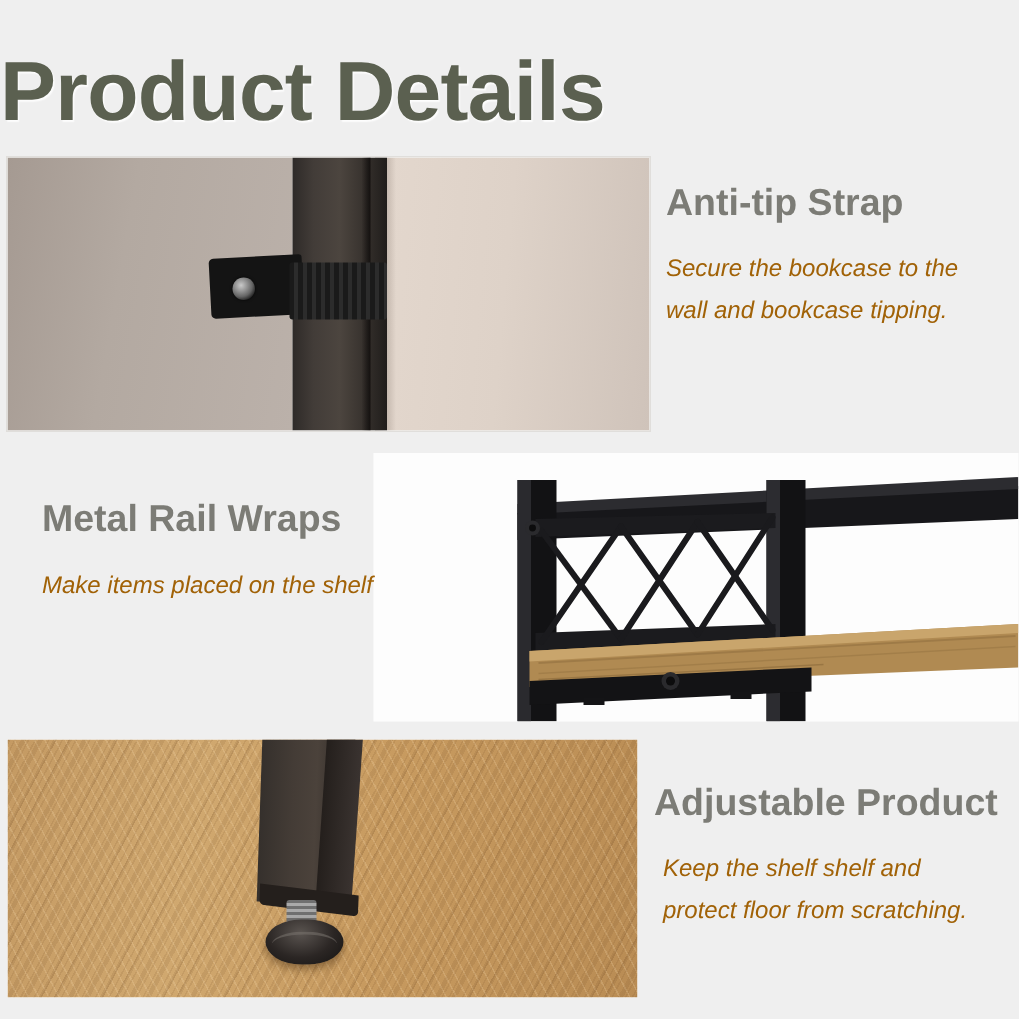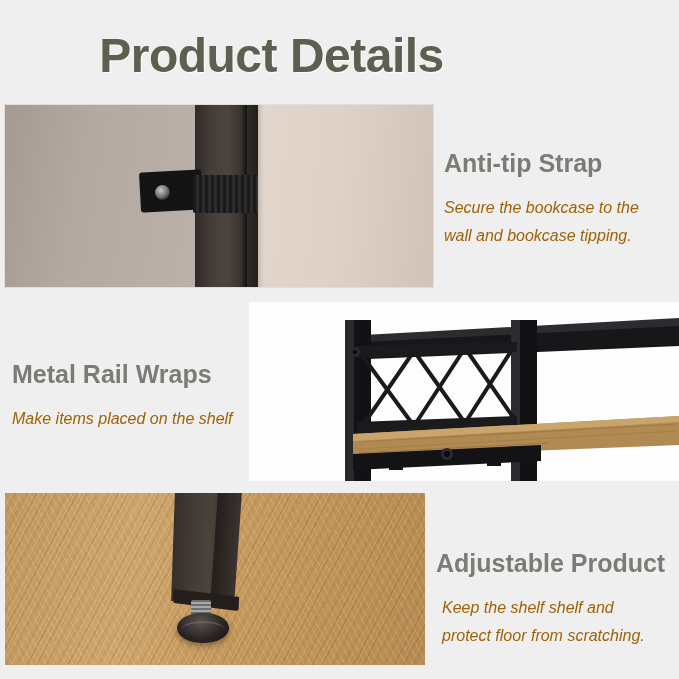--- a/index.html
+++ b/index.html
@@ -19,22 +19,21 @@
     position: absolute;
     inset: 0;
   }
 
   
   .page-title {
     position: absolute;
     left: 0;
     top: 28px;
     width: 543px;
-    text-align: center;
-    font-size: 48px;
+    font-size: 56px;
     font-weight: bold;
     color: #5b6050;
     letter-spacing: -0.5px;
     text-shadow: 1px 1px 1px rgba(255,255,255,0.85);
   }
 
   
   .photo {
     position: absolute;
     overflow: hidden;
@@ -168,41 +167,41 @@
   }
   .foot-pad-ring {
     position: absolute;
     left: 176px; top: 128px;
     width: 44px; height: 16px;
     border-radius: 50%;
     border-top: 2px solid rgba(120,115,110,0.55);
   }
 
   
-  .block { position: absolute; margin-top: 28px; }
+  .block { position: absolute; }
   .block h2 {
     margin: 0;
     font-size: 25px;
     font-weight: bold;
     color: #7c7c76;
     line-height: 1.1;
     white-space: nowrap;
   }
   .block p {
     margin: 0;
     font-size: 16px;
     font-style: italic;
     color: #a16207;
     line-height: 1.75;
   }
   .block p span { display: block; white-space: nowrap; }
 
   #text-strap   { left: 444px; top: 122px; width: 232px; }
   #text-strap h2    { margin-bottom: 16px; }
-  #text-rail    { left: 12px;  top: 333px; width: 238px; }
+  #text-rail    { left: 28px;  top: 333px; width: 238px; }
   #text-rail h2     { margin-bottom: 16px; }
   #text-leveler { left: 436px; top: 522px; width: 240px; }
   #text-leveler h2  { margin-bottom: 16px; }
   #text-leveler p   { padding-left: 6px; }
 </style>
 </head>
 <body>
 
 <div class="page">
 

